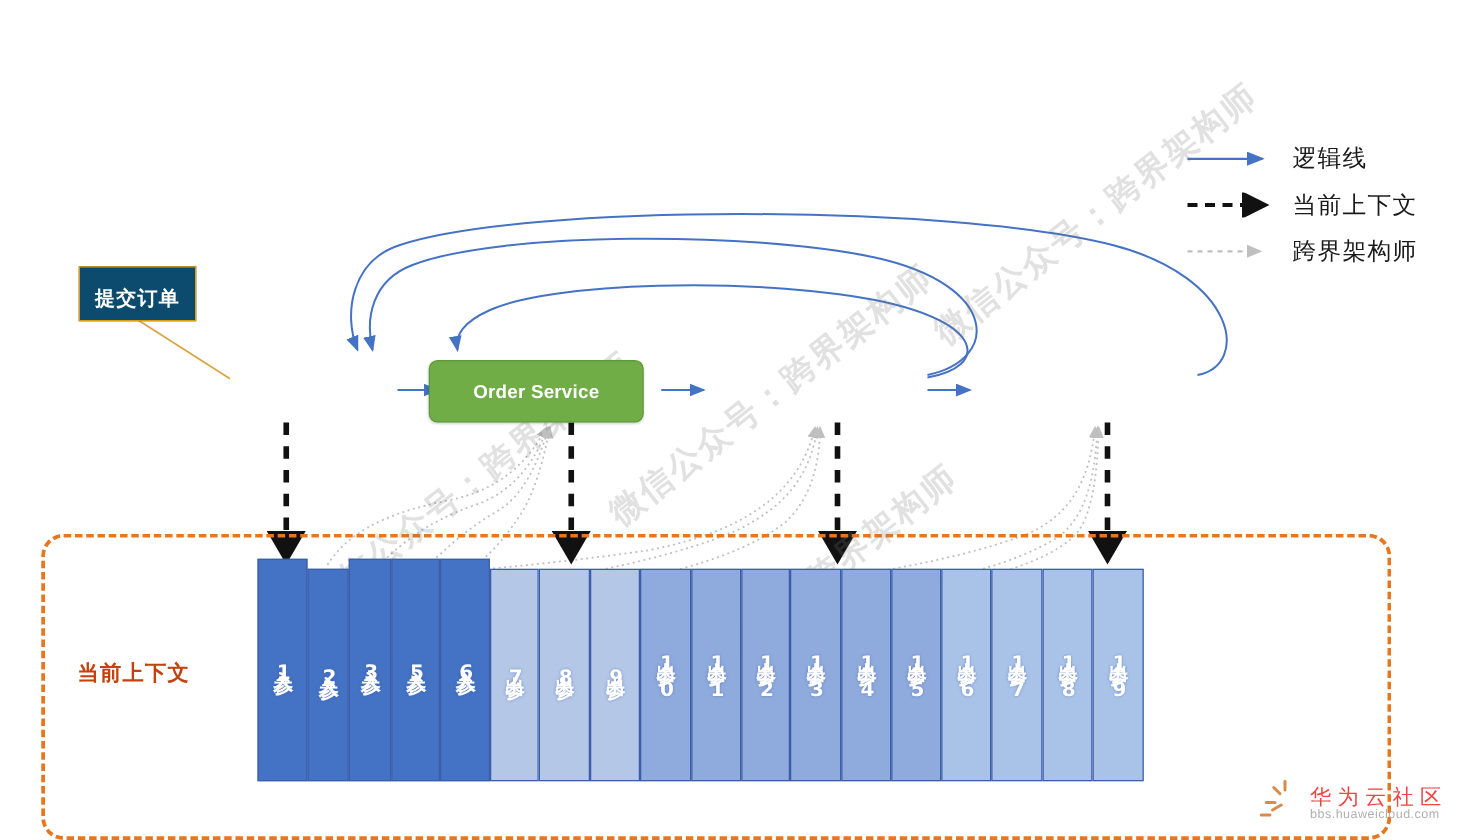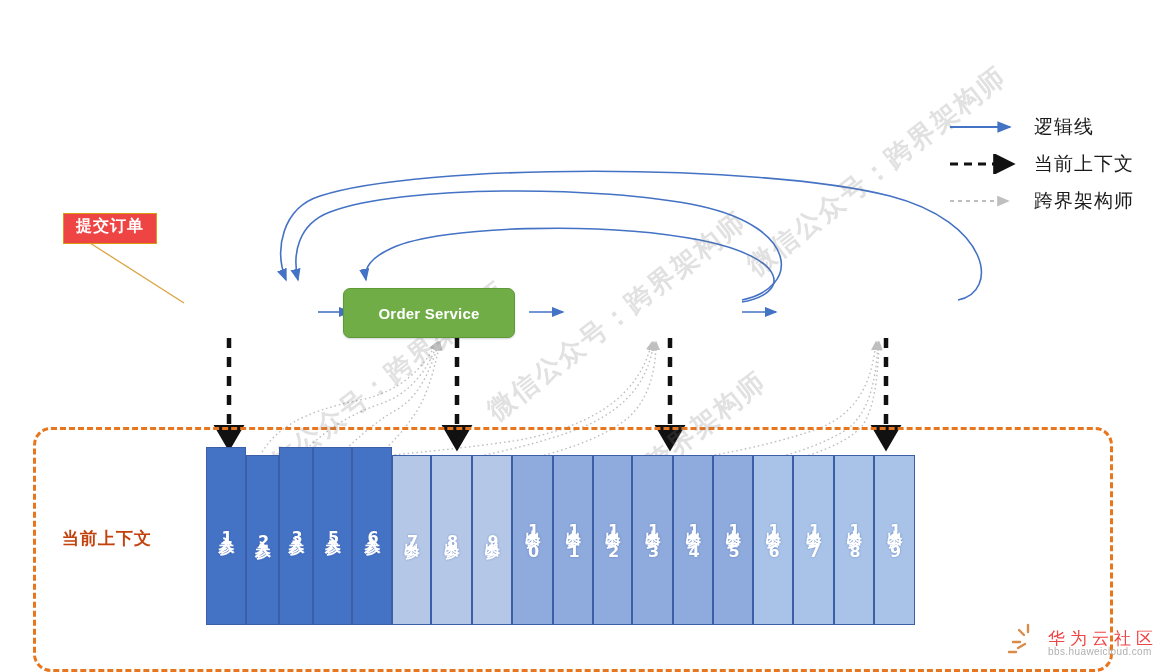--- a/index.html
+++ b/index.html
@@ -43,22 +43,22 @@
     font-size: 15px;
     letter-spacing: .2px;
     z-index: 6;
   }
 
   
   .callout {
     position: absolute;
     left: 63px;
     top: 213px;
-    padding: 2px 12px 6px 12px;
-    background: #ef4444;
+    padding: 15px 12px 6px 12px;
+    background: #0c4a6e;
     border: 1px solid #D99B12;
     color: #ffffff;
     font-size: 16px;
     font-weight: 700;
     letter-spacing: 1px;
     z-index: 7;
   }
 
   
   .ctx-frame {

